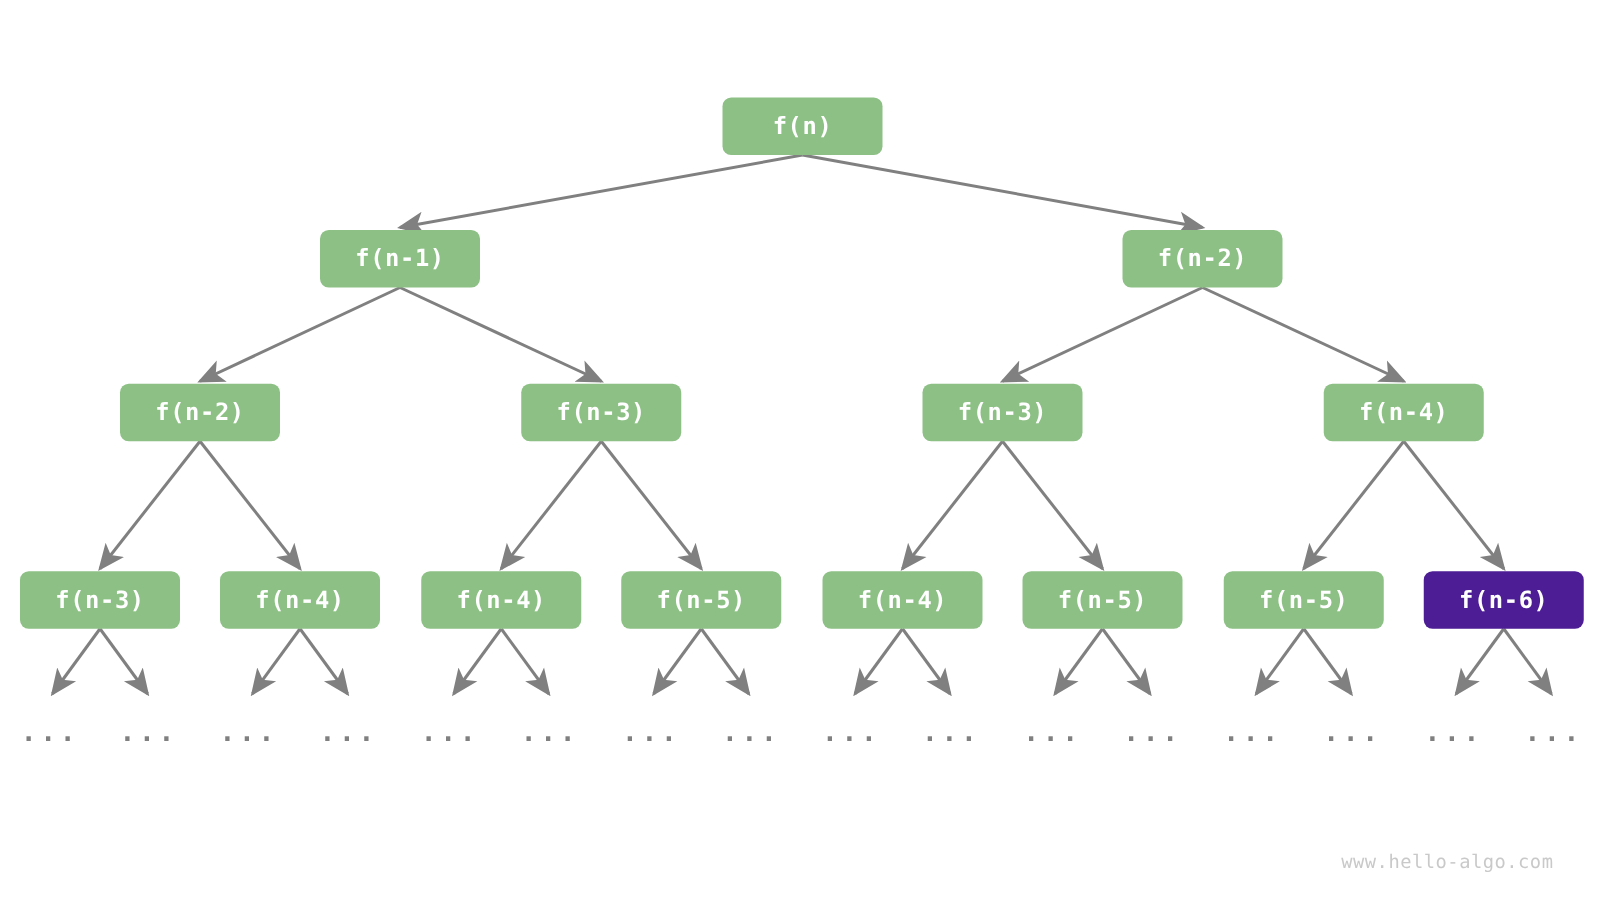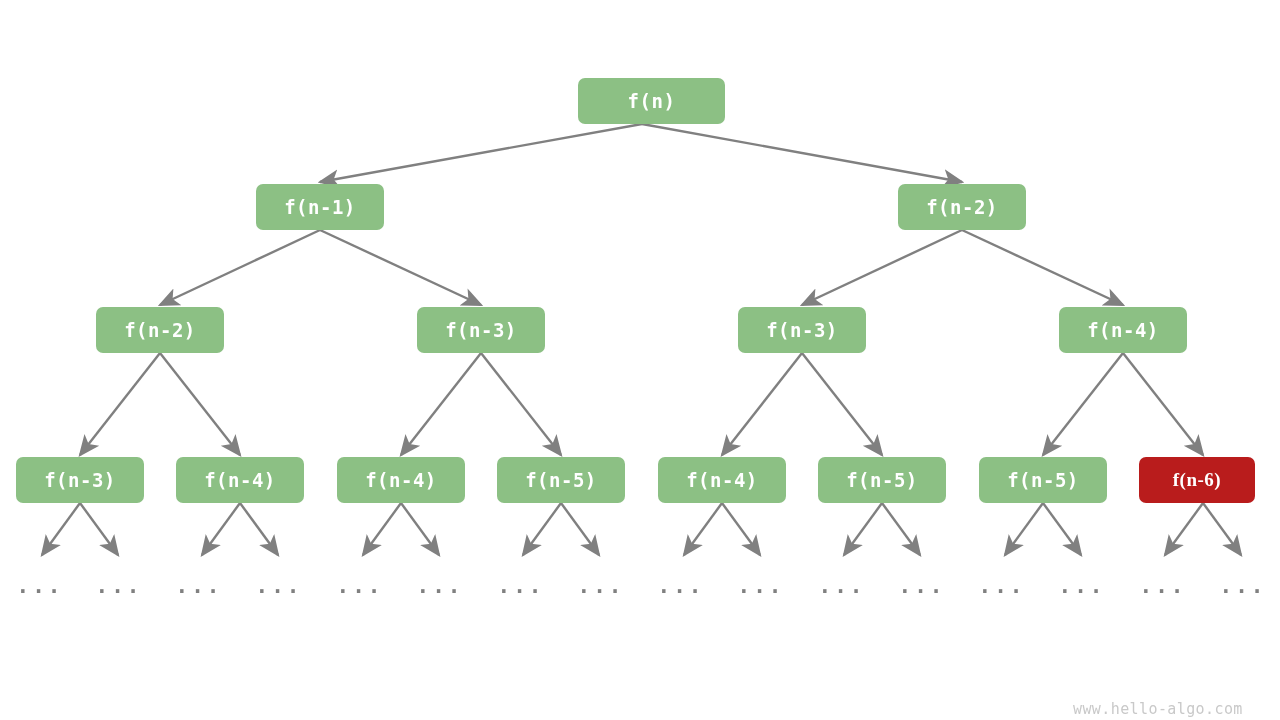--- a/index.html
+++ b/index.html
@@ -56,21 +56,20 @@
     line-height: 1;
   }
   #watermark {
     position: absolute;
     color: #c9c9c9;
     font-family: "DejaVu Sans Mono", "Liberation Mono", monospace;
     font-size: 15px;
     letter-spacing: 0.4px;
     white-space: nowrap;
     z-index: 3;
-    margin-top: 20px;
   }
 </style>
 </head>
 <body style="background: rgb(255, 255, 255);">
 
 <div id="canvas" style="background: rgb(255, 255, 255);">
   <svg id="edges" viewBox="0 0 1280 720" xmlns="http://www.w3.org/2000/svg">
     <defs>
       <marker id="arrowhead" markerWidth="9" markerHeight="9" refX="8" refY="4.5" orient="auto" markerUnits="strokeWidth">
         <path d="M0,0.6 L9,4.5 L0,8.4 L2.2,4.5 Z" fill="#808080"></path>
@@ -106,35 +105,35 @@
         <line x1="882" y1="503" x2="844" y2="555" stroke="#808080" stroke-width="2.4" marker-end="url(#arrowhead)"></line>
         <line x1="882" y1="503" x2="920" y2="555" stroke="#808080" stroke-width="2.4" marker-end="url(#arrowhead)"></line>
         <line x1="1043" y1="503" x2="1005" y2="555" stroke="#808080" stroke-width="2.4" marker-end="url(#arrowhead)"></line>
         <line x1="1043" y1="503" x2="1081" y2="555" stroke="#808080" stroke-width="2.4" marker-end="url(#arrowhead)"></line>
         <line x1="1203" y1="503" x2="1165" y2="555" stroke="#808080" stroke-width="2.4" marker-end="url(#arrowhead)"></line>
         <line x1="1203" y1="503" x2="1241" y2="555" stroke="#808080" stroke-width="2.4" marker-end="url(#arrowhead)"></line>
       </g>
   </svg>
 
   <div id="nodes-layer">
-      <div class="node" style="left: 578px; top: 78px; width: 147px; height: 46px; background: rgb(140, 192, 132); color: rgb(255, 255, 255); text-align: center;">f(n)</div>
+      <div class="node" style="left: 578px; top: 78px; width: 128px; height: 46px; background: rgb(140, 192, 132); color: rgb(255, 255, 255); text-align: center;">f(n)</div>
       <div class="node" style="left: 256px; top: 184px; width: 128px; height: 46px; background: rgb(140, 192, 132); color: rgb(255, 255, 255); text-align: center;">f(n-1)</div>
       <div class="node" style="left: 898px; top: 184px; width: 128px; height: 46px; background: rgb(140, 192, 132); color: rgb(255, 255, 255);">f(n-2)</div>
       <div class="node" style="left: 96px; top: 307px; width: 128px; height: 46px; background: rgb(140, 192, 132); color: rgb(255, 255, 255);">f(n-2)</div>
       <div class="node" style="left: 417px; top: 307px; width: 128px; height: 46px; background: rgb(140, 192, 132); color: rgb(255, 255, 255);">f(n-3)</div>
       <div class="node" style="left: 738px; top: 307px; width: 128px; height: 46px; background: rgb(140, 192, 132); color: rgb(255, 255, 255);">f(n-3)</div>
       <div class="node" style="left: 1059px; top: 307px; width: 128px; height: 46px; background: rgb(140, 192, 132); color: rgb(255, 255, 255);">f(n-4)</div>
       <div class="node" style="left: 16px; top: 457px; width: 128px; height: 46px; background: rgb(140, 192, 132); color: rgb(255, 255, 255);">f(n-3)</div>
       <div class="node" style="left: 176px; top: 457px; width: 128px; height: 46px; background: rgb(140, 192, 132); color: rgb(255, 255, 255);">f(n-4)</div>
       <div class="node" style="left: 337px; top: 457px; width: 128px; height: 46px; background: rgb(140, 192, 132); color: rgb(255, 255, 255);">f(n-4)</div>
       <div class="node" style="left: 497px; top: 457px; width: 128px; height: 46px; background: rgb(140, 192, 132); color: rgb(255, 255, 255);">f(n-5)</div>
       <div class="node" style="left: 658px; top: 457px; width: 128px; height: 46px; background: rgb(140, 192, 132); color: rgb(255, 255, 255);">f(n-4)</div>
       <div class="node" style="left: 818px; top: 457px; width: 128px; height: 46px; background: rgb(140, 192, 132); color: rgb(255, 255, 255);">f(n-5)</div>
       <div class="node" style="left: 979px; top: 457px; width: 128px; height: 46px; background: rgb(140, 192, 132); color: rgb(255, 255, 255);">f(n-5)</div>
-      <div class="node" style="left: 1139px; top: 457px; width: 116px; height: 46px; background: #b91c1c; color: rgb(255, 255, 255); font-family: Liberation Serif, serif;">f(n-6)</div>
+      <div class="node" style="left: 1139px; top: 457px; width: 128px; height: 46px; background: #4c1d95; color: rgb(255, 255, 255);">f(n-6)</div>
     </div>
   <div id="ellipsis-layer">
       <div class="ellipsis" style="left: 40px; top: 586px; color: rgb(128, 128, 128);">...</div>
       <div class="ellipsis" style="left: 119px; top: 586px; color: rgb(128, 128, 128);">...</div>
       <div class="ellipsis" style="left: 199px; top: 586px; color: rgb(128, 128, 128);">...</div>
       <div class="ellipsis" style="left: 279px; top: 586px; color: rgb(128, 128, 128);">...</div>
       <div class="ellipsis" style="left: 360px; top: 586px; color: rgb(128, 128, 128);">...</div>
       <div class="ellipsis" style="left: 440px; top: 586px; color: rgb(128, 128, 128);">...</div>
       <div class="ellipsis" style="left: 521px; top: 586px; color: rgb(128, 128, 128);">...</div>
       <div class="ellipsis" style="left: 601px; top: 586px; color: rgb(128, 128, 128);">...</div>

